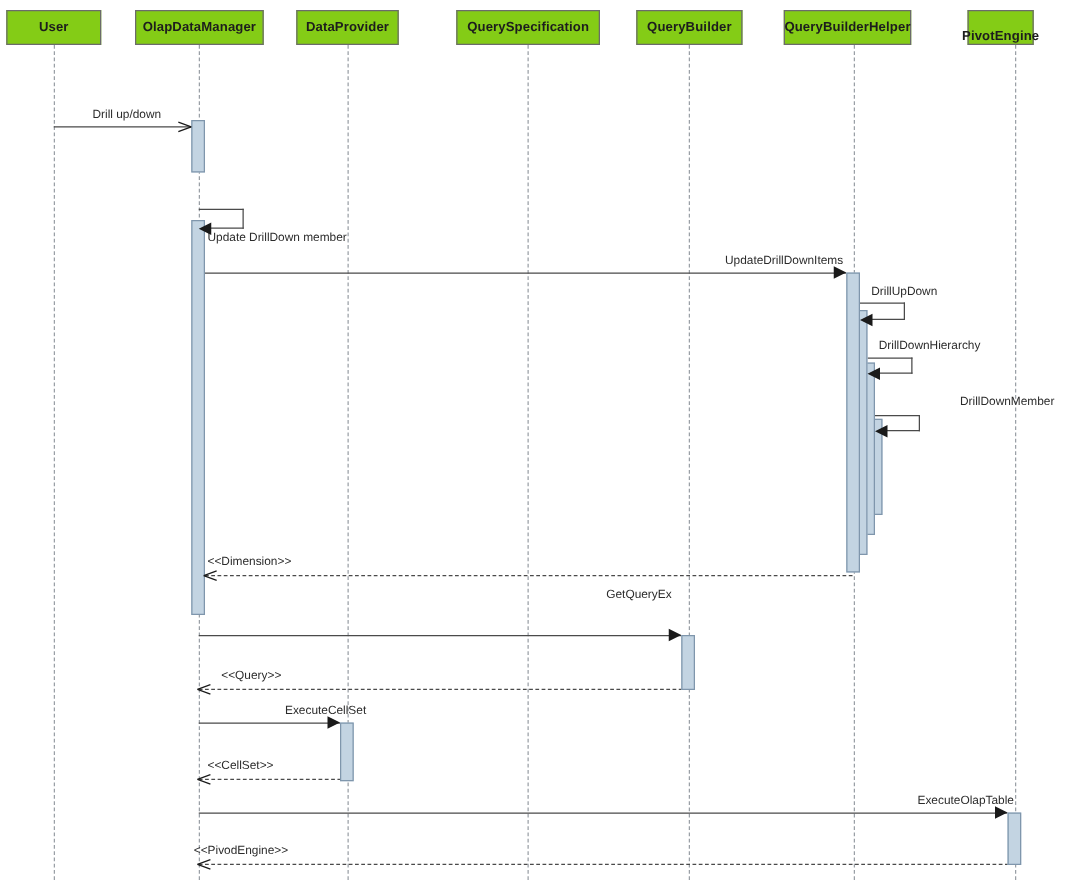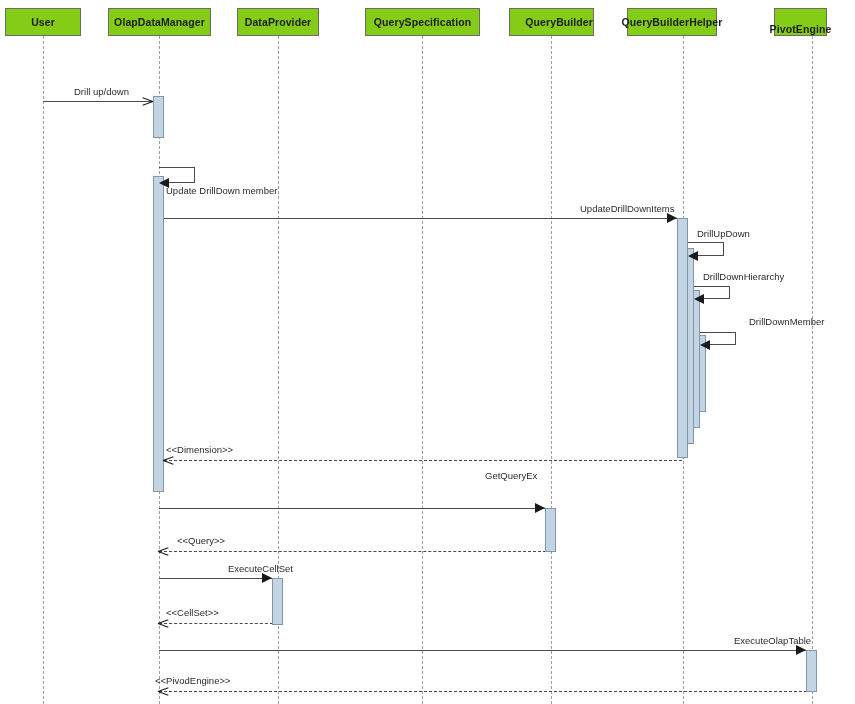--- a/index.html
+++ b/index.html
@@ -149,24 +149,24 @@
       </div>
       <div class="participant-box" style="left: 108px; width: 103px;">
         <span>OlapDataManager</span>
       </div>
       <div class="participant-box" style="left: 237px; width: 82px;">
         <span>DataProvider</span>
       </div>
       <div class="participant-box" style="left: 365px; width: 115px;">
         <span>QuerySpecification</span>
       </div>
-      <div class="participant-box" style="left: 509px; width: 85px; justify-content: flex-end;">
+      <div class="participant-box" style="left: 509px; width: 85px;">
         <span>QueryBuilder</span>
       </div>
-      <div class="participant-box" style="left: 627px; width: 90px;">
+      <div class="participant-box" style="left: 627px; width: 102px;">
         <span>QueryBuilderHelper</span>
       </div>
       <div class="participant-box" style="left: 774px; width: 53px; align-items: flex-end;">
         <span>PivotEngine</span>
       </div>
     </div>
 
   <div id="activations-layer">
       <div class="activation" style="left: 153px; top: 96px; height: 42px; z-index: 10;"></div>
       <div class="activation" style="left: 153px; top: 176px; height: 316px; z-index: 10;"></div>
@@ -188,21 +188,21 @@
       <div class="arrow-left-filled" style="left: 159px; top: 178px; z-index: 20;"></div>
       <div class="msg-label" style="left: 580px; top: 203px;">UpdateDrillDownItems</div>
       <div class="msg-line" style="left: 164px; top: 218px; width: 513px;"></div>
       <div class="arrow-right" style="left: 667px; top: 213px; z-index: 20;"></div>
       <div class="msg-label" style="left: 697px; top: 228px;">DrillUpDown</div>
       <div class="self-loop" style="left: 688px; top: 242px; width: 36px; height: 14px;"></div>
       <div class="arrow-left-filled" style="left: 688px; top: 251px; z-index: 20;"></div>
       <div class="msg-label" style="left: 703px; top: 271px;">DrillDownHierarchy</div>
       <div class="self-loop" style="left: 694px; top: 286px; width: 36px; height: 13px;"></div>
       <div class="arrow-left-filled" style="left: 694px; top: 294px; z-index: 20;"></div>
-      <div class="msg-label" style="left: 709px; top: 316px; padding-left: 40px;">DrillDownMember</div>
+      <div class="msg-label" style="left: 728px; top: 316px; padding-left: 40px;">DrillDownMember</div>
       <div class="self-loop" style="left: 700px; top: 332px; width: 36px; height: 13px;"></div>
       <div class="arrow-left-filled" style="left: 700px; top: 340px; z-index: 20;"></div>
       <div class="msg-label" style="left: 166px; top: 444px;">&lt;&lt;Dimension&gt;&gt;</div>
       <div class="msg-line dashed" style="left: 164px; top: 460px; width: 518px;"></div>
       <div class="arrow-open-left" style="left: 163px; top: 455px; z-index: 20;"></div>
       <div class="msg-label" style="left: 485px; top: 470px;">GetQueryEx</div>
       <div class="msg-line" style="left: 159px; top: 508px; width: 386px;"></div>
       <div class="arrow-right" style="left: 535px; top: 503px; z-index: 20;"></div>
       <div class="msg-label" style="left: 166px; top: 535px; margin-left: 11px;">&lt;&lt;Query&gt;&gt;</div>
       <div class="msg-line dashed" style="left: 159px; top: 551px; width: 392px;"></div>

